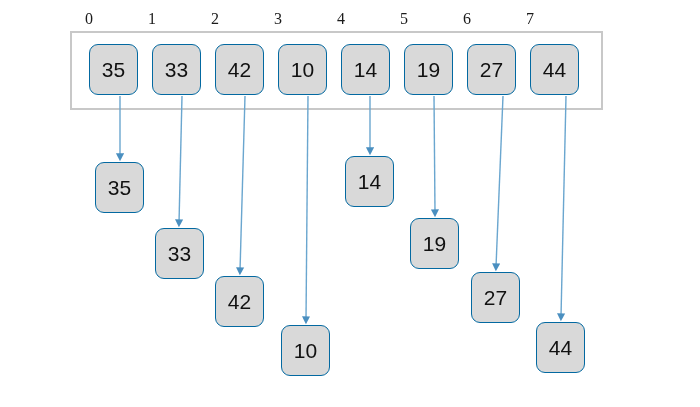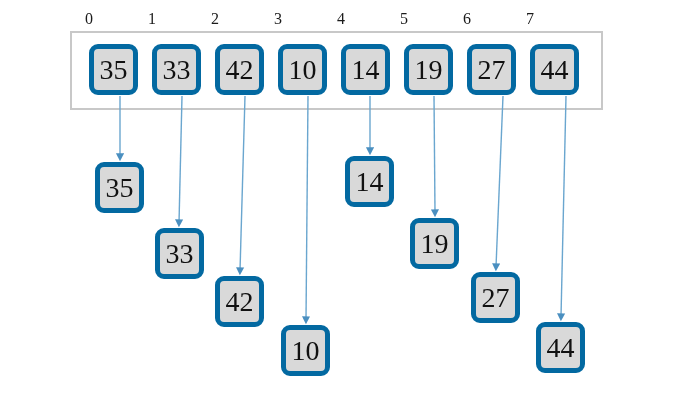--- a/index.html
+++ b/index.html
@@ -42,27 +42,27 @@
     border: 2px solid #c8c8c8;
     background: #ffffff;
   }
   
   .cell {
     position: absolute;
     width: 49px;
     height: 51px;
     box-sizing: border-box;
     background: #d9d9d9;
-    border: 5px solid #0369a1;
+    border: 1px solid #0369a1;
     border-radius: 9px;
     display: flex;
     align-items: center;
     justify-content: center;
-    font-family: Liberation Serif, serif;
-    font-size: 28px;
+    font-family: Liberation Sans, sans-serif;
+    font-size: 21px;
     color: #111111;
     user-select: none;
   }
   .cell.array-cell { width: 49px; height: 51px; }
   .cell.output-cell { width: 49px; height: 51px; }
 
   
   #arrow-layer {
     position: absolute;
     left: 0; top: 0;

